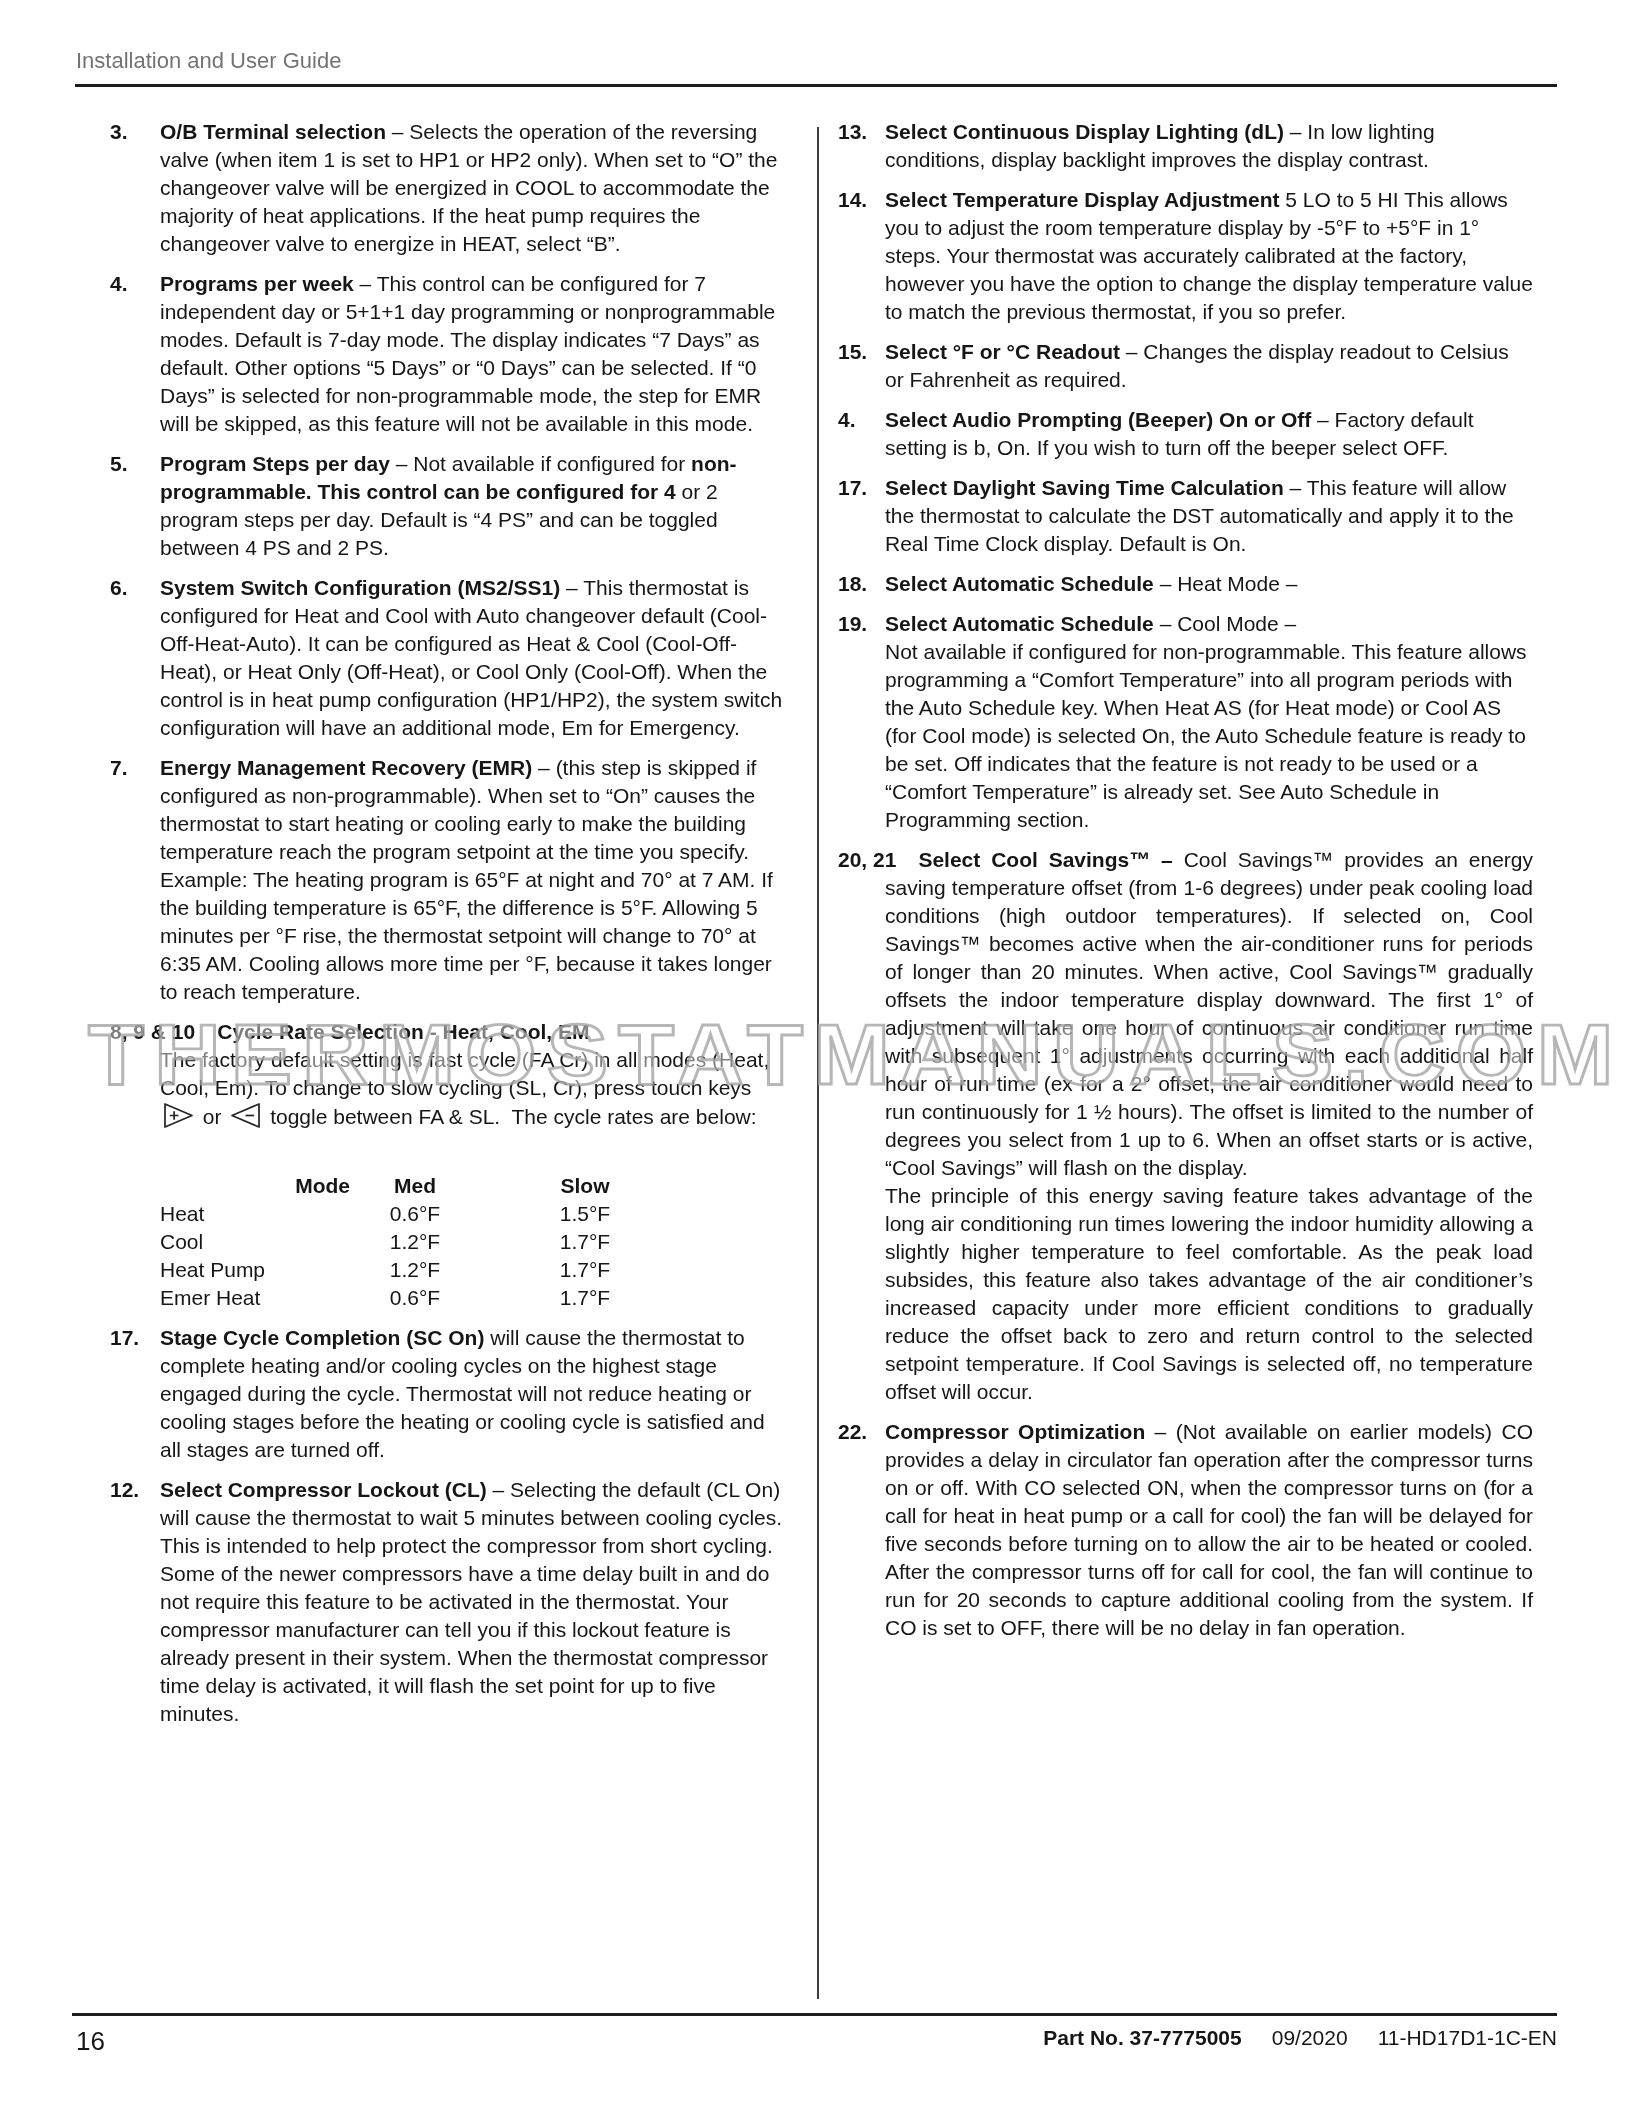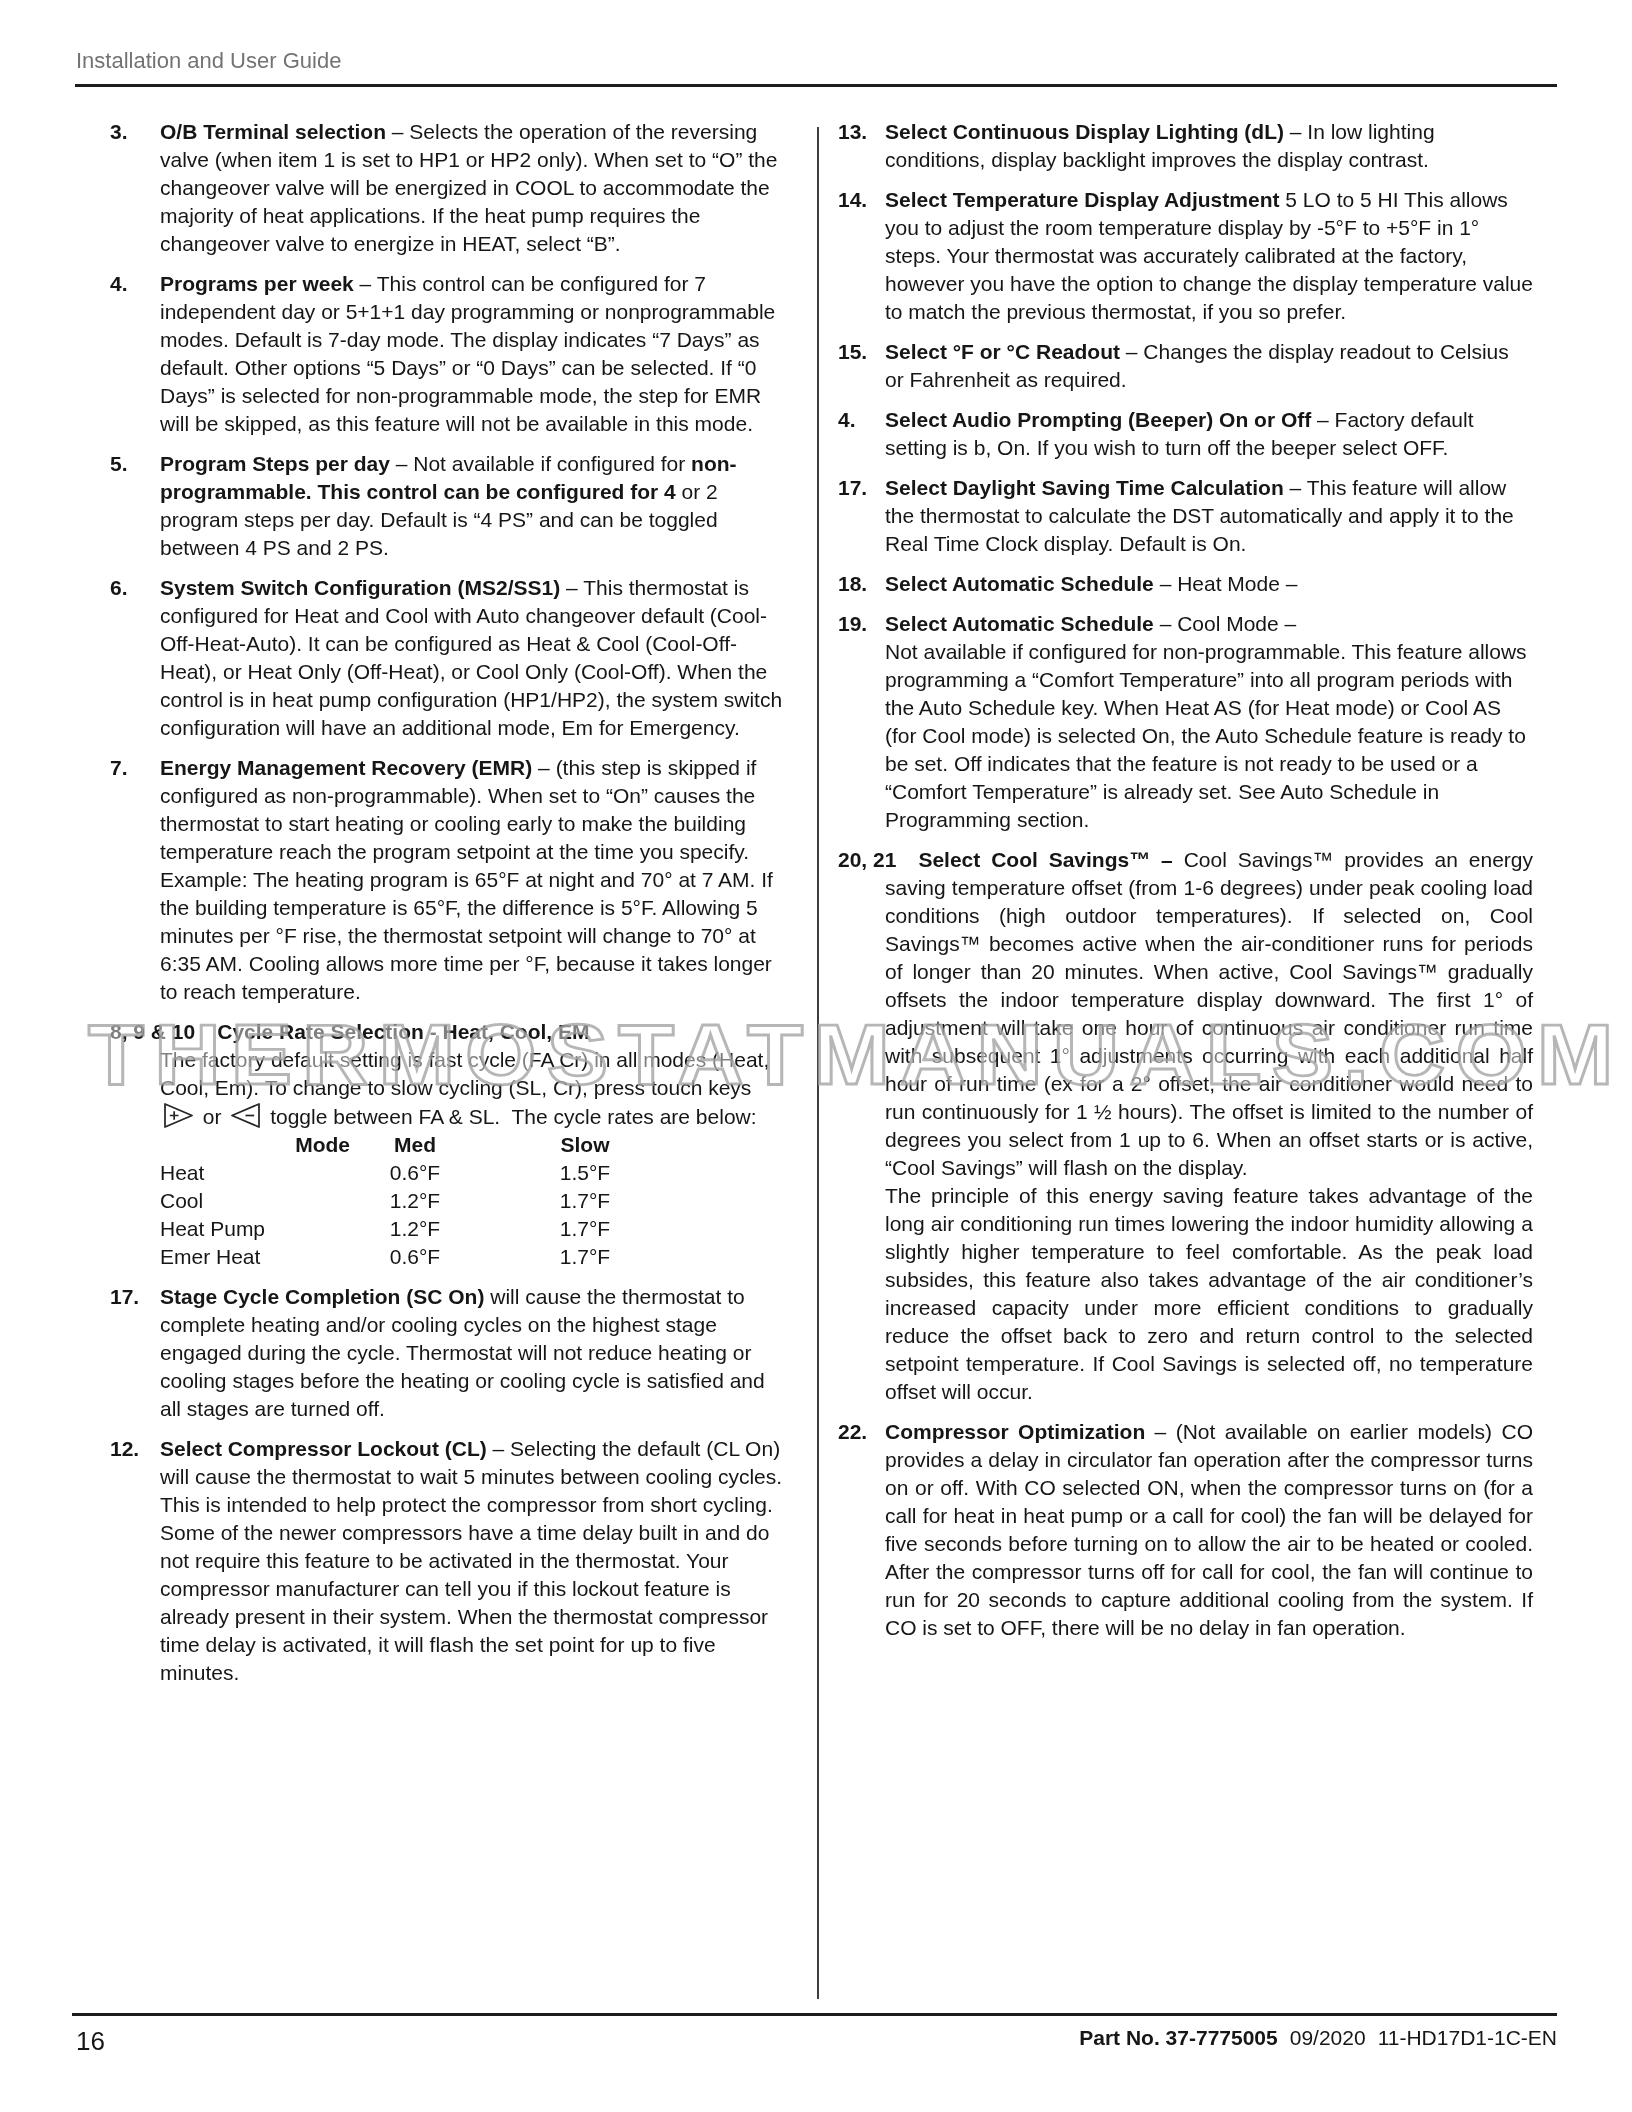--- a/index.html
+++ b/index.html
@@ -25,21 +25,21 @@
   .ftr-rule{
     position:absolute; left:72px; top:2013px;
     width:1485px; height:3px; background:#1c1c1c;
   }
   .ftr-page{
     position:absolute; left:76px; top:2026px;
     font-size:26px;
   }
   .ftr-right{
     position:absolute; right:75px; top:2026px;
-    font-size:21px; display:flex; gap:12px; white-space:nowrap;
+    font-size:21px; display:flex; gap:30px; white-space:nowrap;
   }
   .ftr-right .bold{font-weight:700;}
   
   .col-divider{
     position:absolute; left:817px; top:127px;
     width:2px; height:1872px; background:#3d3d3d;
   }
   
   .columns{
     position:absolute; left:85px; top:118px; width:1475px;
@@ -56,20 +56,21 @@
   .col-right .num{width:47px; margin-left:-47px;}
   .num.wide{width:auto !important; min-width:0; padding-right:22px; white-space:nowrap;}
   b{font-weight:700;text-align:right;}
   .justify{text-align:justify;}
   .justify div{text-align:justify;}
   
   .ctable{
     display:grid;
     grid-template-columns:190px 130px 210px;
     line-height:28px;
+    margin-top:41px;
   }
   .ctable .c2,.ctable .c3{text-align:center;}
   .key-icon{vertical-align:-5px; margin:0 3px;}
   
   .watermark{
     position:absolute; left:88px; top:1002px; width:1460px;
     font-size:92px; font-weight:700; letter-spacing:10px;
     text-align:center; white-space:nowrap;
     color:rgba(255,255,255,0.45);
     -webkit-text-stroke:3px rgba(158,158,158,0.75);

